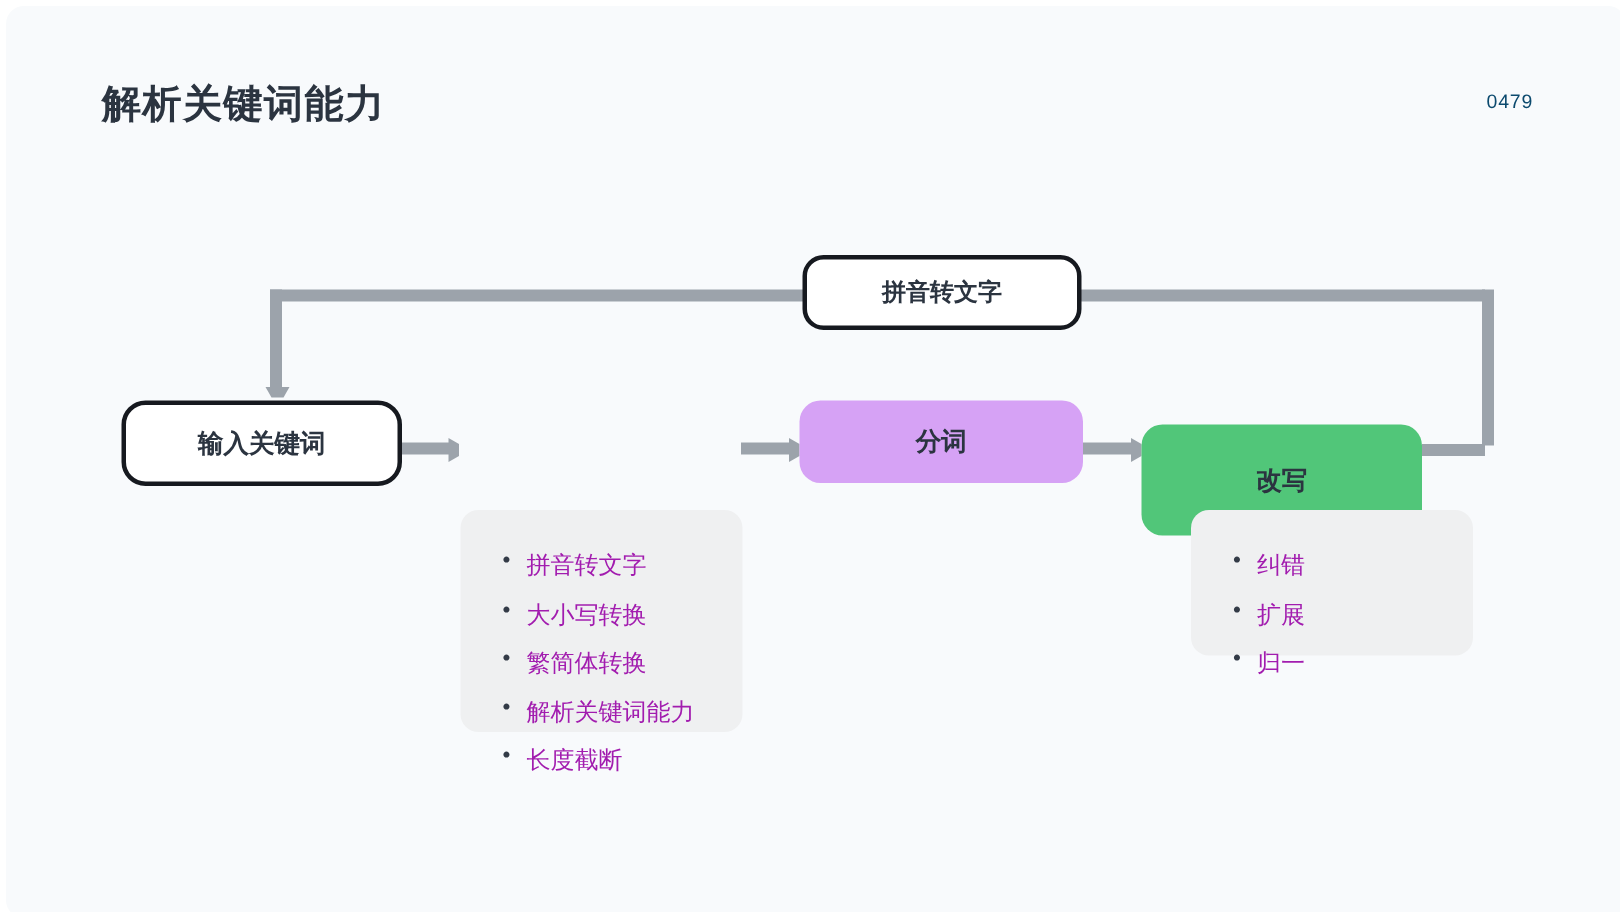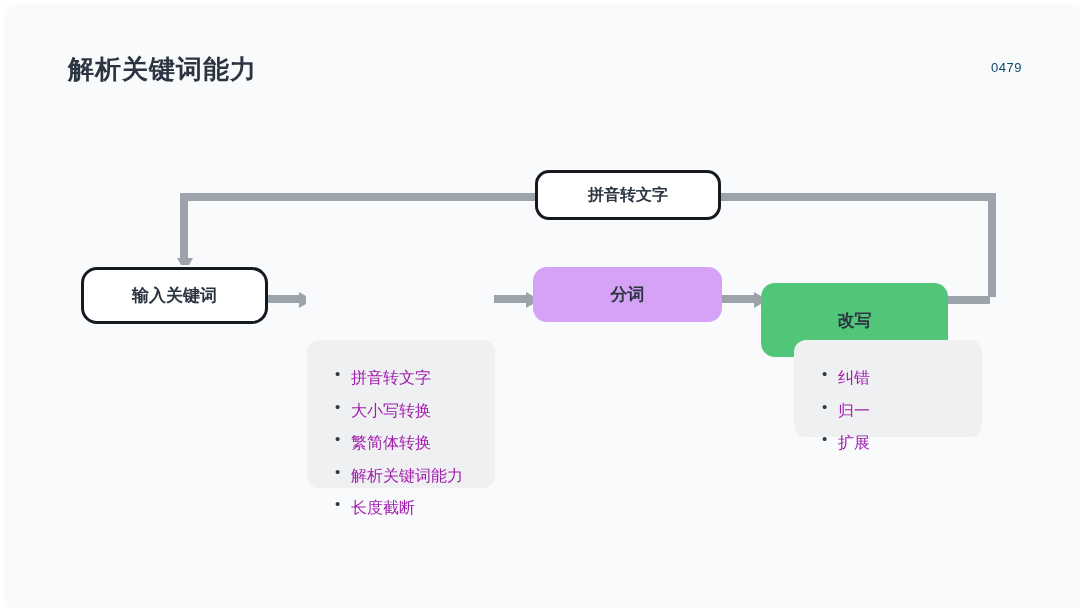--- a/index.html
+++ b/index.html
@@ -119,18 +119,18 @@
         <li>大小写转换</li>
         <li>繁简体转换</li>
         <li>解析关键词能力</li>
         <li>长度截断</li>
       </ul>
   </div>
 
   <div class="panel panel-rewrite">
     <ul>
         <li>纠错</li>
+        <li>扩展</li>
         <li>归一</li>
-        <li>扩展</li>
       </ul>
   </div>
 
 </div>
 
 </body></html>

